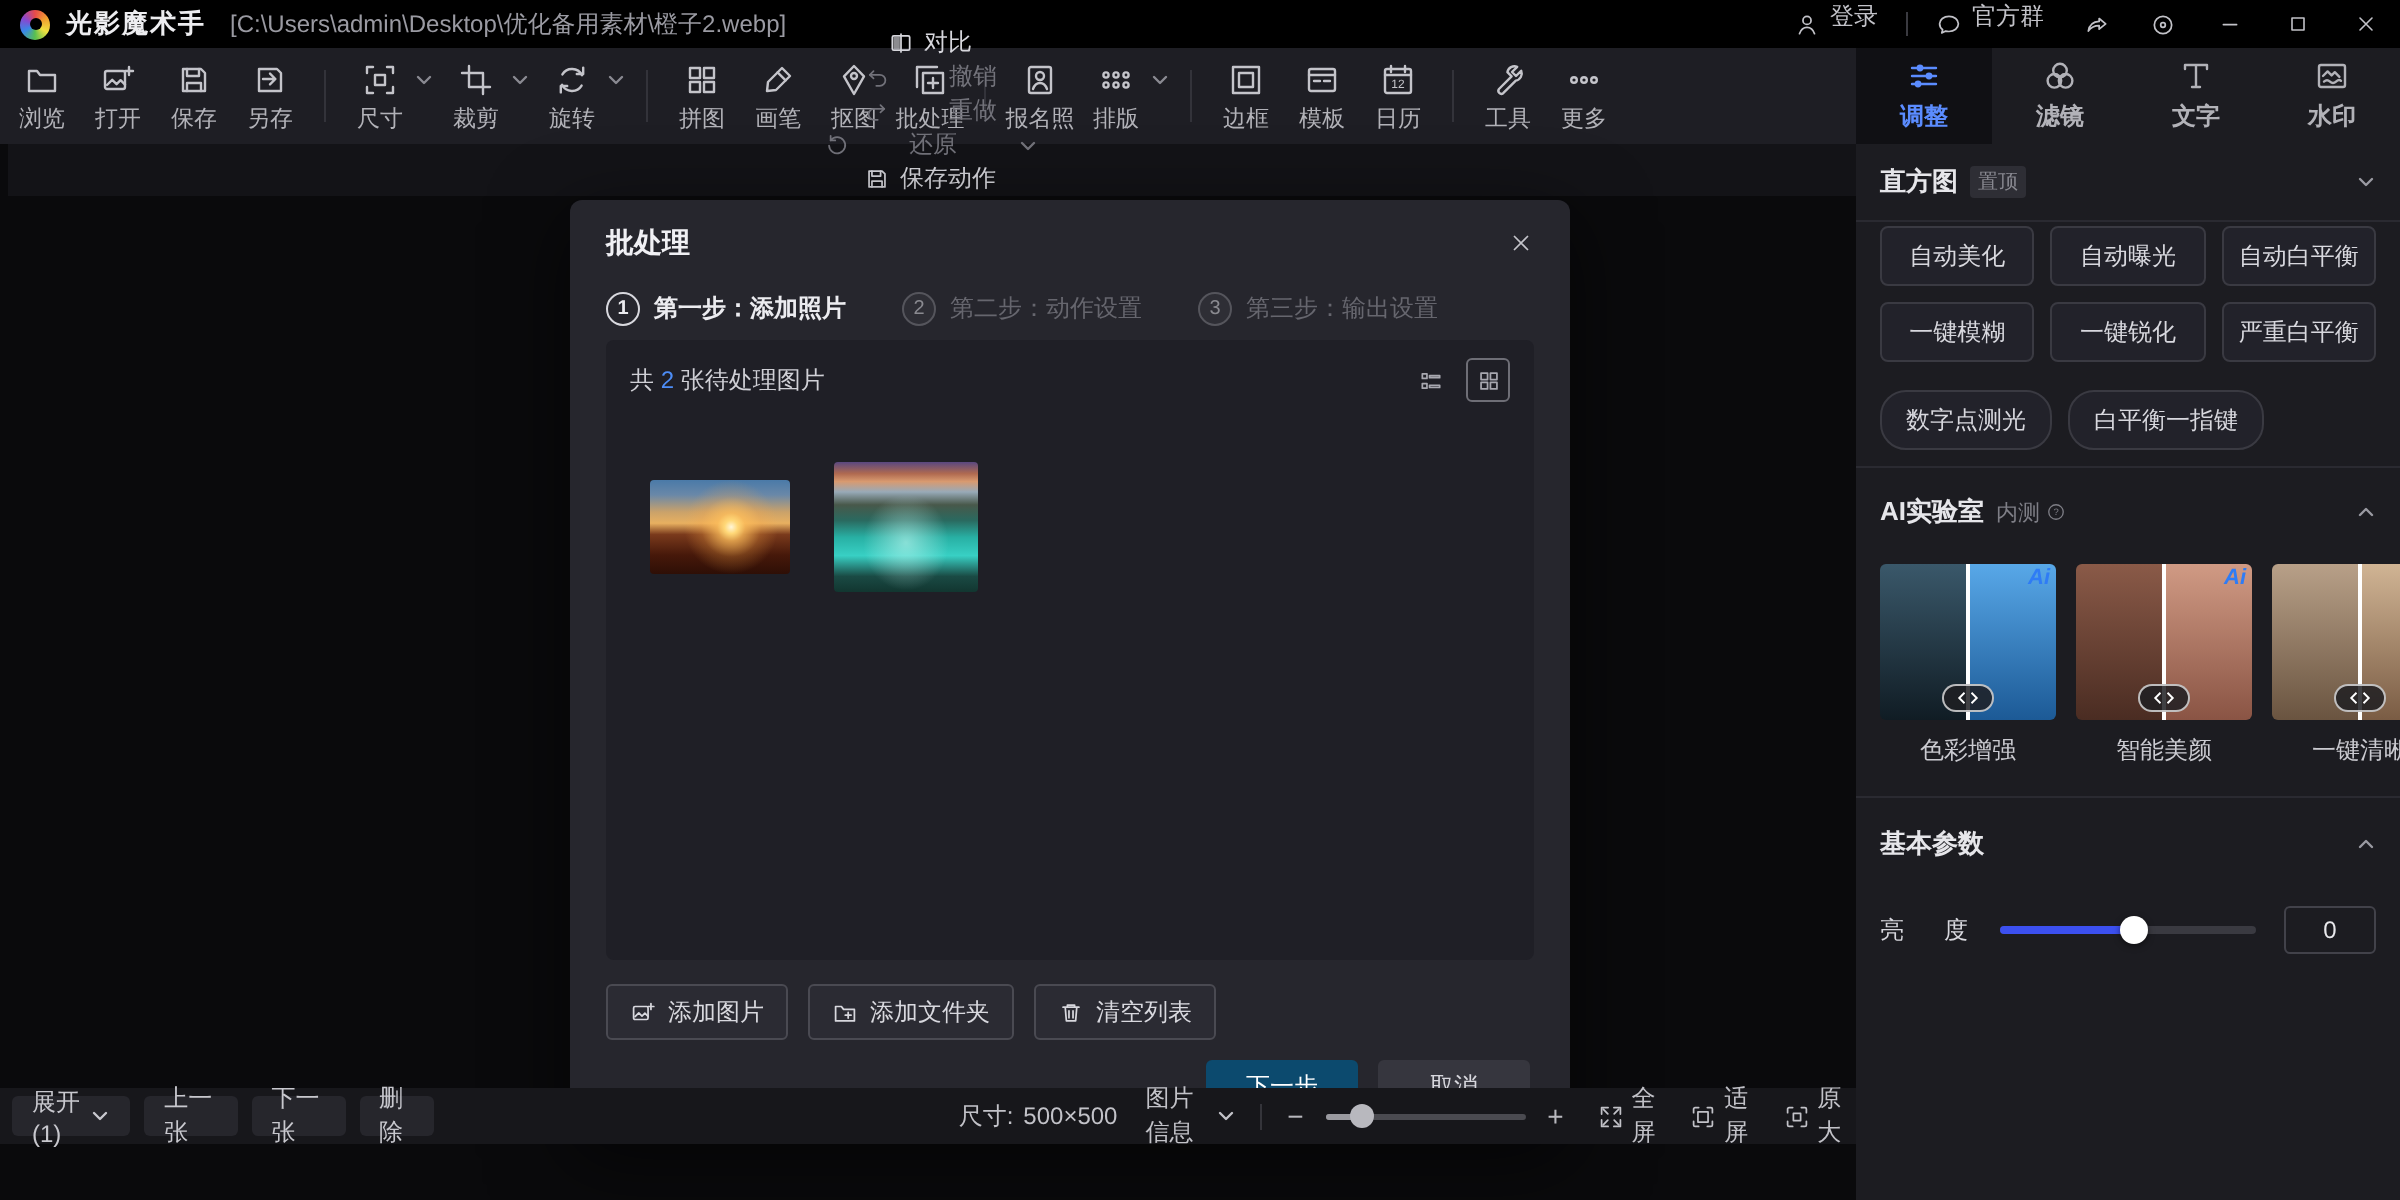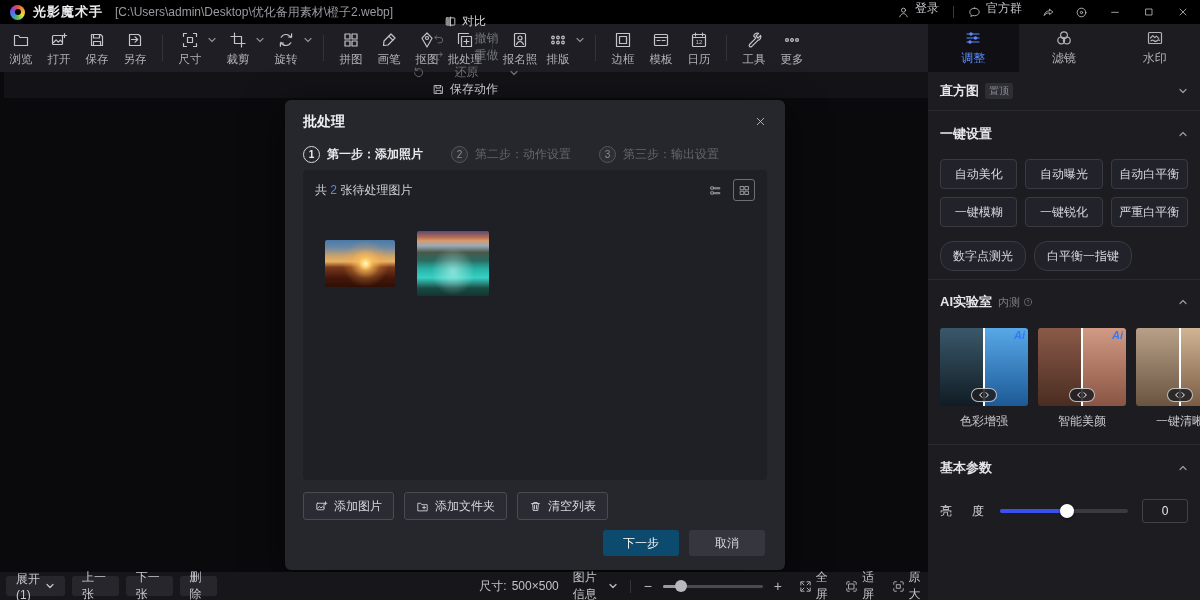--- a/index.html
+++ b/index.html
@@ -31,21 +31,21 @@
   .toolbar{position:absolute;left:0;top:24px;width:1200px;height:48px;background:#1e1e24;display:flex;align-items:center;}
   #toolbar-groups{display:flex;align-items:center;height:100%;padding-left:2px;}
   .tb-itemwrap{display:flex;align-items:flex-start;}
   .tb-item{display:flex;flex-direction:column;align-items:center;justify-content:center;width:38px;padding:4px 0 3px;color:#c4c4ca;border-radius:4px;cursor:default;}
   .tb-item .tb-label{font-size:11.5px;color:#b2b2b8;margin-top:3px;white-space:nowrap;}
   .tb-chevron{color:#8a8a92;margin:8px 2px 0 -2px;}
   .tb-divider{width:1px;height:26px;background:#33333a;margin:0 8px;}
 
   
   .panel-tabs{position:absolute;right:0;top:24px;width:272px;height:48px;background:#1c1c21;display:flex;}
-  .ptab{flex:1;display:flex;flex-direction:column;align-items:center;justify-content:center;gap:3px;color:#b2b2b8;font-size:12px;cursor:default;}
+  .ptab{flex:1;display:flex;flex-direction:column;align-items:center;justify-content:center;gap:3px;color:#b2b2b8;font-size:12px;cursor:default;font-weight:bold;}
   .ptab.active{background:#101014;color:#5b8cff;}
 
   
   .edit-bar{position:absolute;left:4px;top:72px;width:928px;height:26px;background:#131317;display:flex;align-items:center;justify-content:flex-end;padding-right:6px;box-sizing:border-box;flex-direction:column;}
   .ea-item{display:flex;align-items:center;gap:5px;font-size:12px;padding:0 9px;height:100%;}
   .ea-bright{color:#d6d6dc;}
   .ea-dim{color:#72727a;gap:30px;}
   .ea-sep{width:1px;height:12px;background:#34343a;margin:0 4px;}
 
   
@@ -119,21 +119,21 @@
       linear-gradient(180deg,#5a4880 0%,#b06a50 9%,#d89a70 15%,#98aab8 23%,#48584a 33%,#2a6a60 45%,#28b0a4 58%,#38d0c4 72%,#1a4a44 88%,#123630 100%);}
   .dlg-actions{position:absolute;left:18px;top:392px;display:flex;gap:10px;}
   .da-btn{display:flex;align-items:center;gap:6px;height:26px;padding:0 11px;font-size:12px;color:#d8d8de;background:#2b2b33;border:1px solid #4a4a52;border-radius:3px;cursor:default;}
   .da-btn .icon svg{width:13px;height:13px;}
   .dlg-footer{position:absolute;right:20px;bottom:14px;display:flex;gap:10px;}
   .df-btn{width:76px;height:26px;display:flex;align-items:center;justify-content:center;font-size:12px;border-radius:3px;cursor:default;}
   .df-next{background:#0c4a6e;color:#fff;}
   .df-cancel{background:#36363e;color:#d8d8de;}
 
   
-  .statusbar{position:absolute;left:0;top:572px;width:928px;height:28px;background:#17171b;display:flex;align-items:center;box-sizing:border-box;padding:0 6px;}
+  .statusbar{position:absolute;left:0;top:544px;width:928px;height:28px;background:#17171b;display:flex;align-items:center;box-sizing:border-box;padding:0 6px;}
   .sb-btn{display:flex;align-items:center;gap:4px;height:20px;padding:0 10px;margin-right:7px;background:#26262c;border-radius:3px;font-size:12px;color:#c8c8ce;cursor:default;}
   .sb-info{display:flex;align-items:center;font-size:12px;color:#c2c2c8;margin-left:255px;white-space:nowrap;}
   .sb-info .val{margin-left:5px;}
   .sb-imginfo{display:flex;align-items:center;gap:3px;margin-left:14px;font-size:12px;color:#c2c2c8;cursor:default;}
   .sb-sep{width:1px;height:13px;background:#34343a;margin:0 12px;}
   .zoomctl{display:flex;align-items:center;gap:10px;}
   .zc-sign{color:#b8b8be;font-size:14px;width:10px;text-align:center;cursor:default;}
   .zoom-track{position:relative;width:100px;height:3px;border-radius:2px;background:#4a4a50;cursor:default;}
   .zoom-fill{position:absolute;left:0;top:0;bottom:0;border-radius:2px;background:#9a9aa0;}
   .zoom-thumb{position:absolute;top:50%;width:12px;height:12px;border-radius:50%;background:#b8b8be;transform:translate(-50%,-50%);}
@@ -458,20 +458,28 @@
           <circle cx="9" cy="6.3" r="3.4"></circle>
           <circle cx="6.2" cy="11.4" r="3.4"></circle>
           <circle cx="11.8" cy="11.4" r="3.4"></circle>
         </svg>
       </span>
       <div>滤镜</div>
     </div>
     <div class="ptab">
       <span class="icon">
         <svg viewBox="0 0 18 18">
+          <path d="M3.5 5.5v-2h11v2M9 3.5v11M7 14.5h4"></path>
+        </svg>
+      </span>
+      <div>文字</div>
+    </div>
+    <div class="ptab">
+      <span class="icon">
+        <svg viewBox="0 0 18 18">
           <rect x="2.5" y="3.5" width="13" height="11" rx="1"></rect>
           <path d="M4.5 9l2.3-2.3 2 2 1.6-1.6 2.3 2.3"></path>
           <path d="M5 11.8c1-.9 2-.9 3 0s2 .9 3 0 2-.9 2.5-.4"></path>
         </svg>
       </span>
       <div>水印</div>
     </div>
   </div>
 
 <div class="edit-bar">
@@ -535,28 +543,20 @@
   <div class="rp-row histogram-row">
     <span class="rp-title">直方图</span>
     <span class="rp-badge">置顶</span>
     <span class="rp-chevron icon xs">
         <svg viewBox="0 0 10 10">
           <path d="M2 3.5l3 3 3-3"></path>
         </svg>
       </span>
   </div>
   <div class="rp-divider"></div>
-  <div class="rp-row onekey-head">
-    <span class="rp-title">一键设置</span>
-    <span class="rp-chevron icon xs">
-        <svg viewBox="0 0 10 10">
-          <path d="M2 6.5l3-3 3 3"></path>
-        </svg>
-      </span>
-  </div>
   <div id="onekey-rows">
       <div class="ok-row">
         <div class="ok-btn">自动美化</div>
         <div class="ok-btn">自动曝光</div>
         <div class="ok-btn">自动白平衡</div>
       </div>
       <div class="ok-row">
         <div class="ok-btn">一键模糊</div>
         <div class="ok-btn">一键锐化</div>
         <div class="ok-btn">严重白平衡</div>

